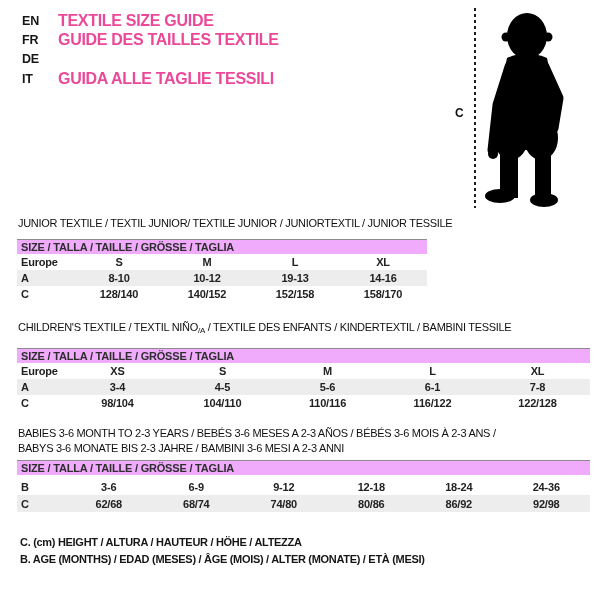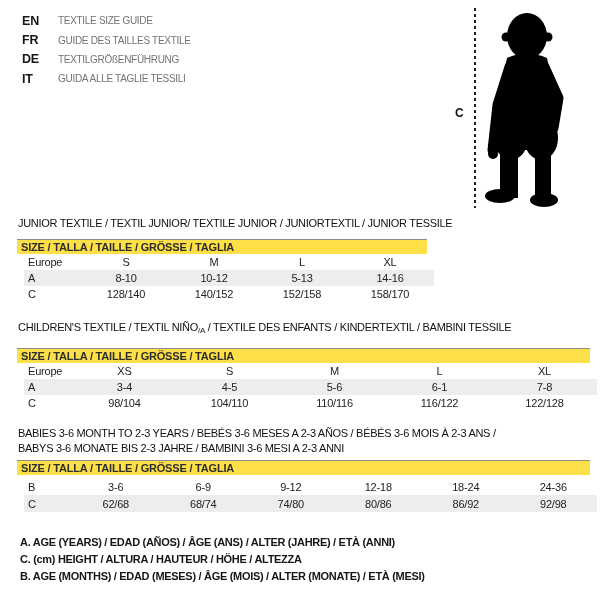--- a/index.html
+++ b/index.html
@@ -4,39 +4,39 @@
 <style>
   html,body{margin:0;padding:0;background:#fff;}
   .canvas{
     position:relative;width:600px;height:600px;background:#ffffff;overflow:hidden;
     font-family:"Liberation Sans", sans-serif;color:#1f1f1f;
   }
   
   .lang-block{position:absolute;left:22px;top:11px;}
   .lang-row{display:flex;height:19.4px;align-items:center;}
   .lang-code{width:36px;font-size:12.5px;font-weight:bold;letter-spacing:-0.2px;color:#161616;}
-  .lang-title{font-size:10px;font-weight:normal;letter-spacing:-0.3px;color:#737373;white-space:nowrap;}
+  .lang-title{font-size:16px;font-weight:bold;letter-spacing:-0.3px;color:#ec4899;white-space:nowrap;}
   
   .dash-line{position:absolute;left:474px;top:8px;width:2px;height:200px;
     background:repeating-linear-gradient(to bottom,#1c1c1c 0 3px,transparent 3px 6px);}
   .fig-label{position:absolute;left:455px;top:106px;font-size:12px;font-weight:bold;color:#111;}
   .baby-svg{position:absolute;left:483px;top:10px;width:90px;height:198px;}
   
   .tbl{position:absolute;}
   .t0{left:17px;top:216px;width:410px;}
   .t1{left:17px;top:320px;width:573px;}
   .t2{left:17px;top:426px;width:573px;}
   .t-title{position:absolute;left:1px;top:0;font-size:11px;font-weight:normal;letter-spacing:-0.3px;
     color:#111;white-space:nowrap;line-height:15px;}
   .t-title sub{font-size:8px;vertical-align:-2px;}
-  .band{position:absolute;left:0;width:100%;height:14px;background:#fde047;border-top:1px solid #8c8c8c;
+  .band{position:absolute;left:0;width:100%;height:14px;background:#f0abfc;border-top:1px solid #8c8c8c;
     box-sizing:content-box;display:flex;align-items:center;}
   .band span{font-size:11px;font-weight:bold;letter-spacing:-0.2px;color:#2d2d2d;padding-left:4px;white-space:nowrap;}
   .t0 .band{top:23px;} .t1 .band{top:28px;} .t2 .band{top:34px;}
-  .rows{position:absolute;left:7px;width:100%;}
+  .rows{position:absolute;left:0;width:100%;font-weight:bold;}
   .t0 .rows{top:38px;} .t1 .rows{top:43px;} .t2 .rows{top:52px;}
   .trow{display:flex;align-items:center;height:16px;font-size:11px;letter-spacing:-0.2px;color:#222;}
   .t2 .trow{height:17px;}
   .trow:nth-child(even){background:#ededed;}
   .lbl{width:58px;padding-left:4px;box-sizing:border-box;white-space:nowrap;}
   .t1 .lbl,.t2 .lbl{width:48px;}
   .cell{flex:1;text-align:center;white-space:nowrap;}
   
   .foot-block{position:absolute;left:20px;top:534px;}
   .foot-line{font-size:11px;font-weight:bold;letter-spacing:-0.3px;color:#161616;line-height:17px;white-space:nowrap;}
@@ -50,21 +50,20 @@
       <div class="lang-row">
         <span class="lang-code">EN</span>
         <span class="lang-title">TEXTILE SIZE GUIDE</span>
       </div>
       <div class="lang-row">
         <span class="lang-code">FR</span>
         <span class="lang-title">GUIDE DES TAILLES TEXTILE</span>
       </div>
       <div class="lang-row">
         <span class="lang-code">DE</span>
-        <span class="lang-title">TEXTILGRÖßENFÜHRUNG</span>
       </div>
       <div class="lang-row">
         <span class="lang-code">IT</span>
         <span class="lang-title">GUIDA ALLE TAGLIE TESSILI</span>
       </div>
     </div>
 
   <div class="dash-line"></div>
   <div class="fig-label">C</div>
   <svg class="baby-svg" viewBox="0 0 90 198" aria-hidden="true">
@@ -100,21 +99,21 @@
           <span class="lbl">Europe</span>
           <span class="cell">S</span>
           <span class="cell">M</span>
           <span class="cell">L</span>
           <span class="cell">XL</span>
         </div>
         <div class="trow">
           <span class="lbl">A</span>
           <span class="cell">8-10</span>
           <span class="cell">10-12</span>
-          <span class="cell">5-13</span>
+          <span class="cell">19-13</span>
           <span class="cell">14-16</span>
         </div>
         <div class="trow">
           <span class="lbl">C</span>
           <span class="cell">128/140</span>
           <span class="cell">140/152</span>
           <span class="cell">152/158</span>
           <span class="cell">158/170</span>
         </div>
       </div>
@@ -177,18 +176,17 @@
           <span class="cell">68/74</span>
           <span class="cell">74/80</span>
           <span class="cell">80/86</span>
           <span class="cell">86/92</span>
           <span class="cell">92/98</span>
         </div>
       </div>
     </div>
 
   <div class="foot-block" id="foots">
-      <div class="foot-line">A. AGE (YEARS) / EDAD (AÑOS) / ÂGE (ANS) / ALTER (JAHRE) / ETÀ (ANNI)</div>
       <div class="foot-line">C. (cm) HEIGHT / ALTURA / HAUTEUR / HÖHE / ALTEZZA</div>
       <div class="foot-line">B. AGE (MONTHS) / EDAD (MESES) / ÂGE (MOIS) / ALTER (MONATE) / ETÀ (MESI)</div>
     </div>
 
 </div>
 
 </body></html>

